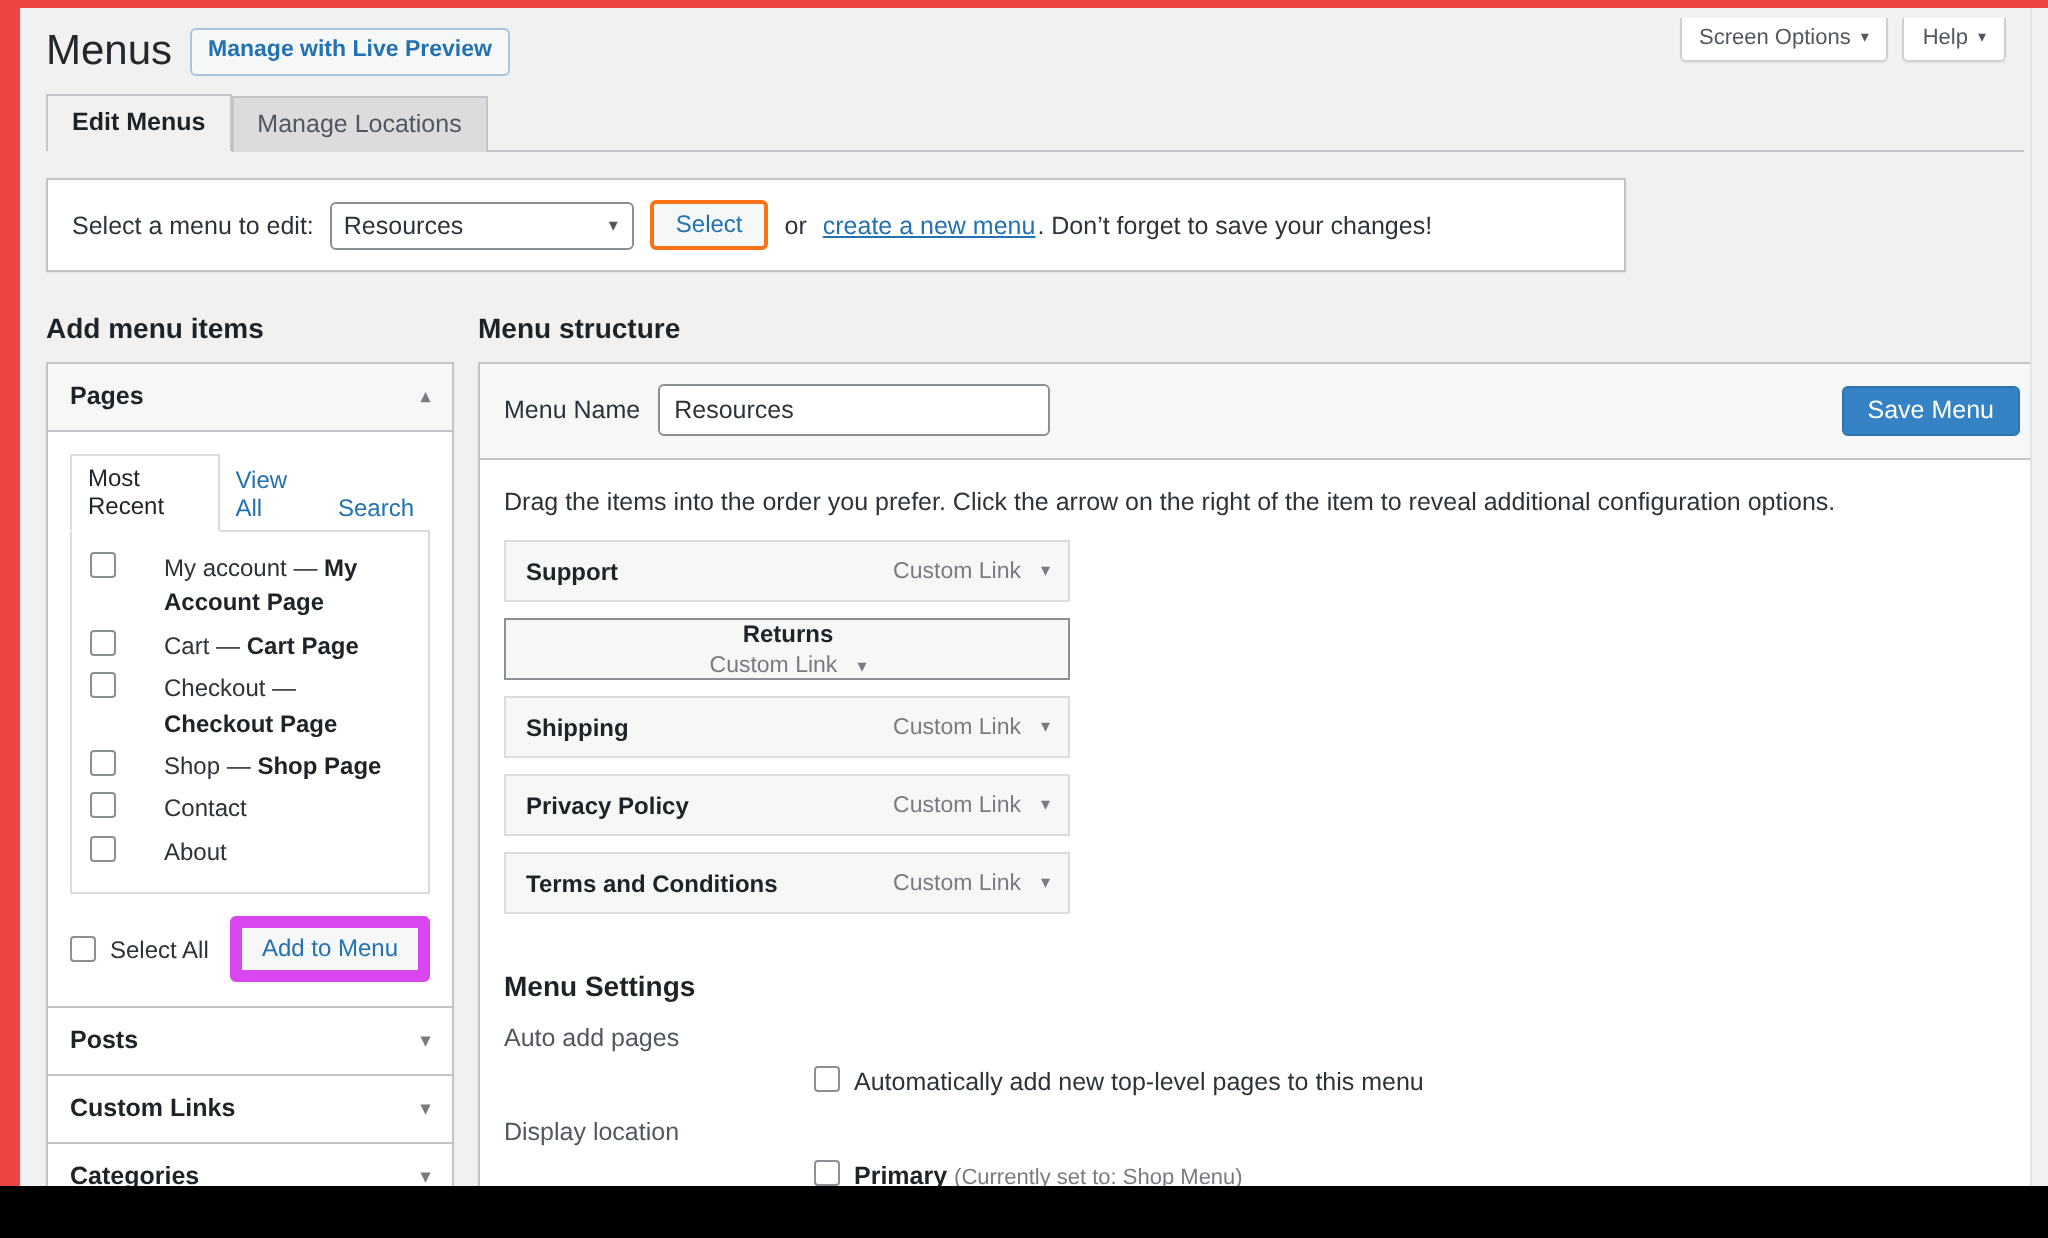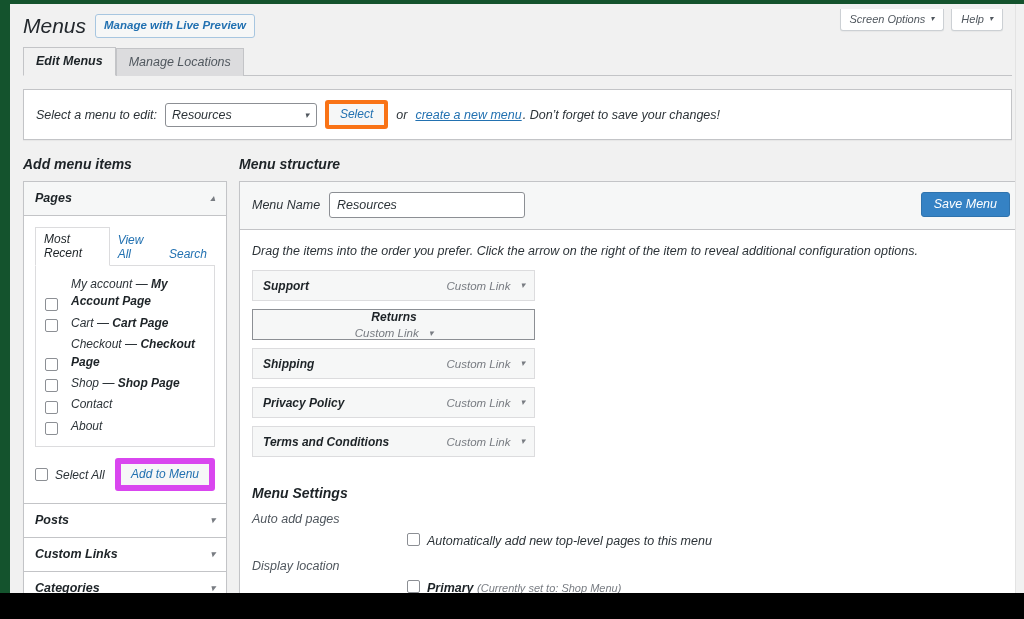--- a/index.html
+++ b/index.html
@@ -6,23 +6,22 @@
   html, body {
     margin: 0; padding: 0;
     width: 1024px; height: 619px;
     overflow: hidden;
     background: #000000;
     font-family: "Liberation Sans", sans-serif;
   }
   #screen {
     position: relative;
     width: 1024px; height: 619px;
-    background: #14532d;
+    background: #ef4444;
     overflow: hidden;
-    font-style: italic;
   }
   
   #page {
     position: absolute;
     left: 10px; top: 4px;
     width: 1014px; height: 589px;
     background: #f1f1f1;
     overflow: hidden;
   }
   
@@ -123,21 +122,21 @@
   .tab.inactive {
     background: #dcdcde;
     color: #50575e;
     font-weight: normal;
   }
 
   
   .menu-select-bar {
     position: absolute;
     left: 13px; top: 85px;
-    width: 989px;
+    width: 790px;
     background: #fff;
     border: 1px solid #c3c4c7;
     border-radius: 0;
     padding: 10px 12px;
     display: flex;
     align-items: center;
     gap: 8px;
     font-size: 12.5px;
     color: #2c3338;
     box-shadow: 0 1px 1px rgba(0,0,0,.04);
@@ -161,21 +160,21 @@
     position: absolute;
     right: 7px; top: 50%;
     transform: translateY(-55%);
     font-size: 9px;
     color: #50575e;
   }
   .ms-btn {
     font-size: 12px;
     color: #2271b1;
     background: #f6f7f7;
-    border: 4px solid #f97316;
+    border: 2px solid #f97316;
     border-radius: 3px;
     padding: 3px 11px 4px;
     cursor: pointer;
   }
   .ms-text { color: #2c3338; }
   .ms-link { color: #2271b1; text-decoration: underline; cursor: pointer; }
 
   
   .col-heading {
     position: absolute;
@@ -234,22 +233,22 @@
   .subtab.inactive { color: #2271b1; }
 
   .checklist {
     border: 1px solid #dcdcde;
     border-top: none;
     padding: 8px 9px 9px;
     background: #fff;
   }
   .chk-row {
     display: flex;
-    align-items: flex-end;
-    gap: 13px;
+    align-items: flex-start;
+    gap: 24px;
     padding: 2px 0;
     font-size: 12px;
     color: #2c3338;
     cursor: pointer;
     line-height: 1.45;
   }
   .cbox {
     width: 13px; height: 13px;
     min-width: 13px;
     border: 1px solid #8c8f94;
@@ -288,21 +287,21 @@
     position: absolute;
     left: 229px; top: 177px;
     width: 784px;
     background: #fff;
     border: 1px solid #c3c4c7;
     box-shadow: 0 1px 1px rgba(0,0,0,.04);
     min-height: 412px;
   }
   .name-row {
     display: flex;
-    align-items: flex-start;
+    align-items: flex-end;
     justify-content: space-between;
     padding: 10px 12px 11px;
     background: #f6f7f7;
     border-bottom: 1px solid #c3c4c7;
   }
   .name-left { display: flex; align-items: center; gap: 9px; }
   .name-label { font-size: 12.5px; color: #2c3338; }
   .name-input {
     width: 196px; height: 26px;
     border: 1px solid #8c8f94;

